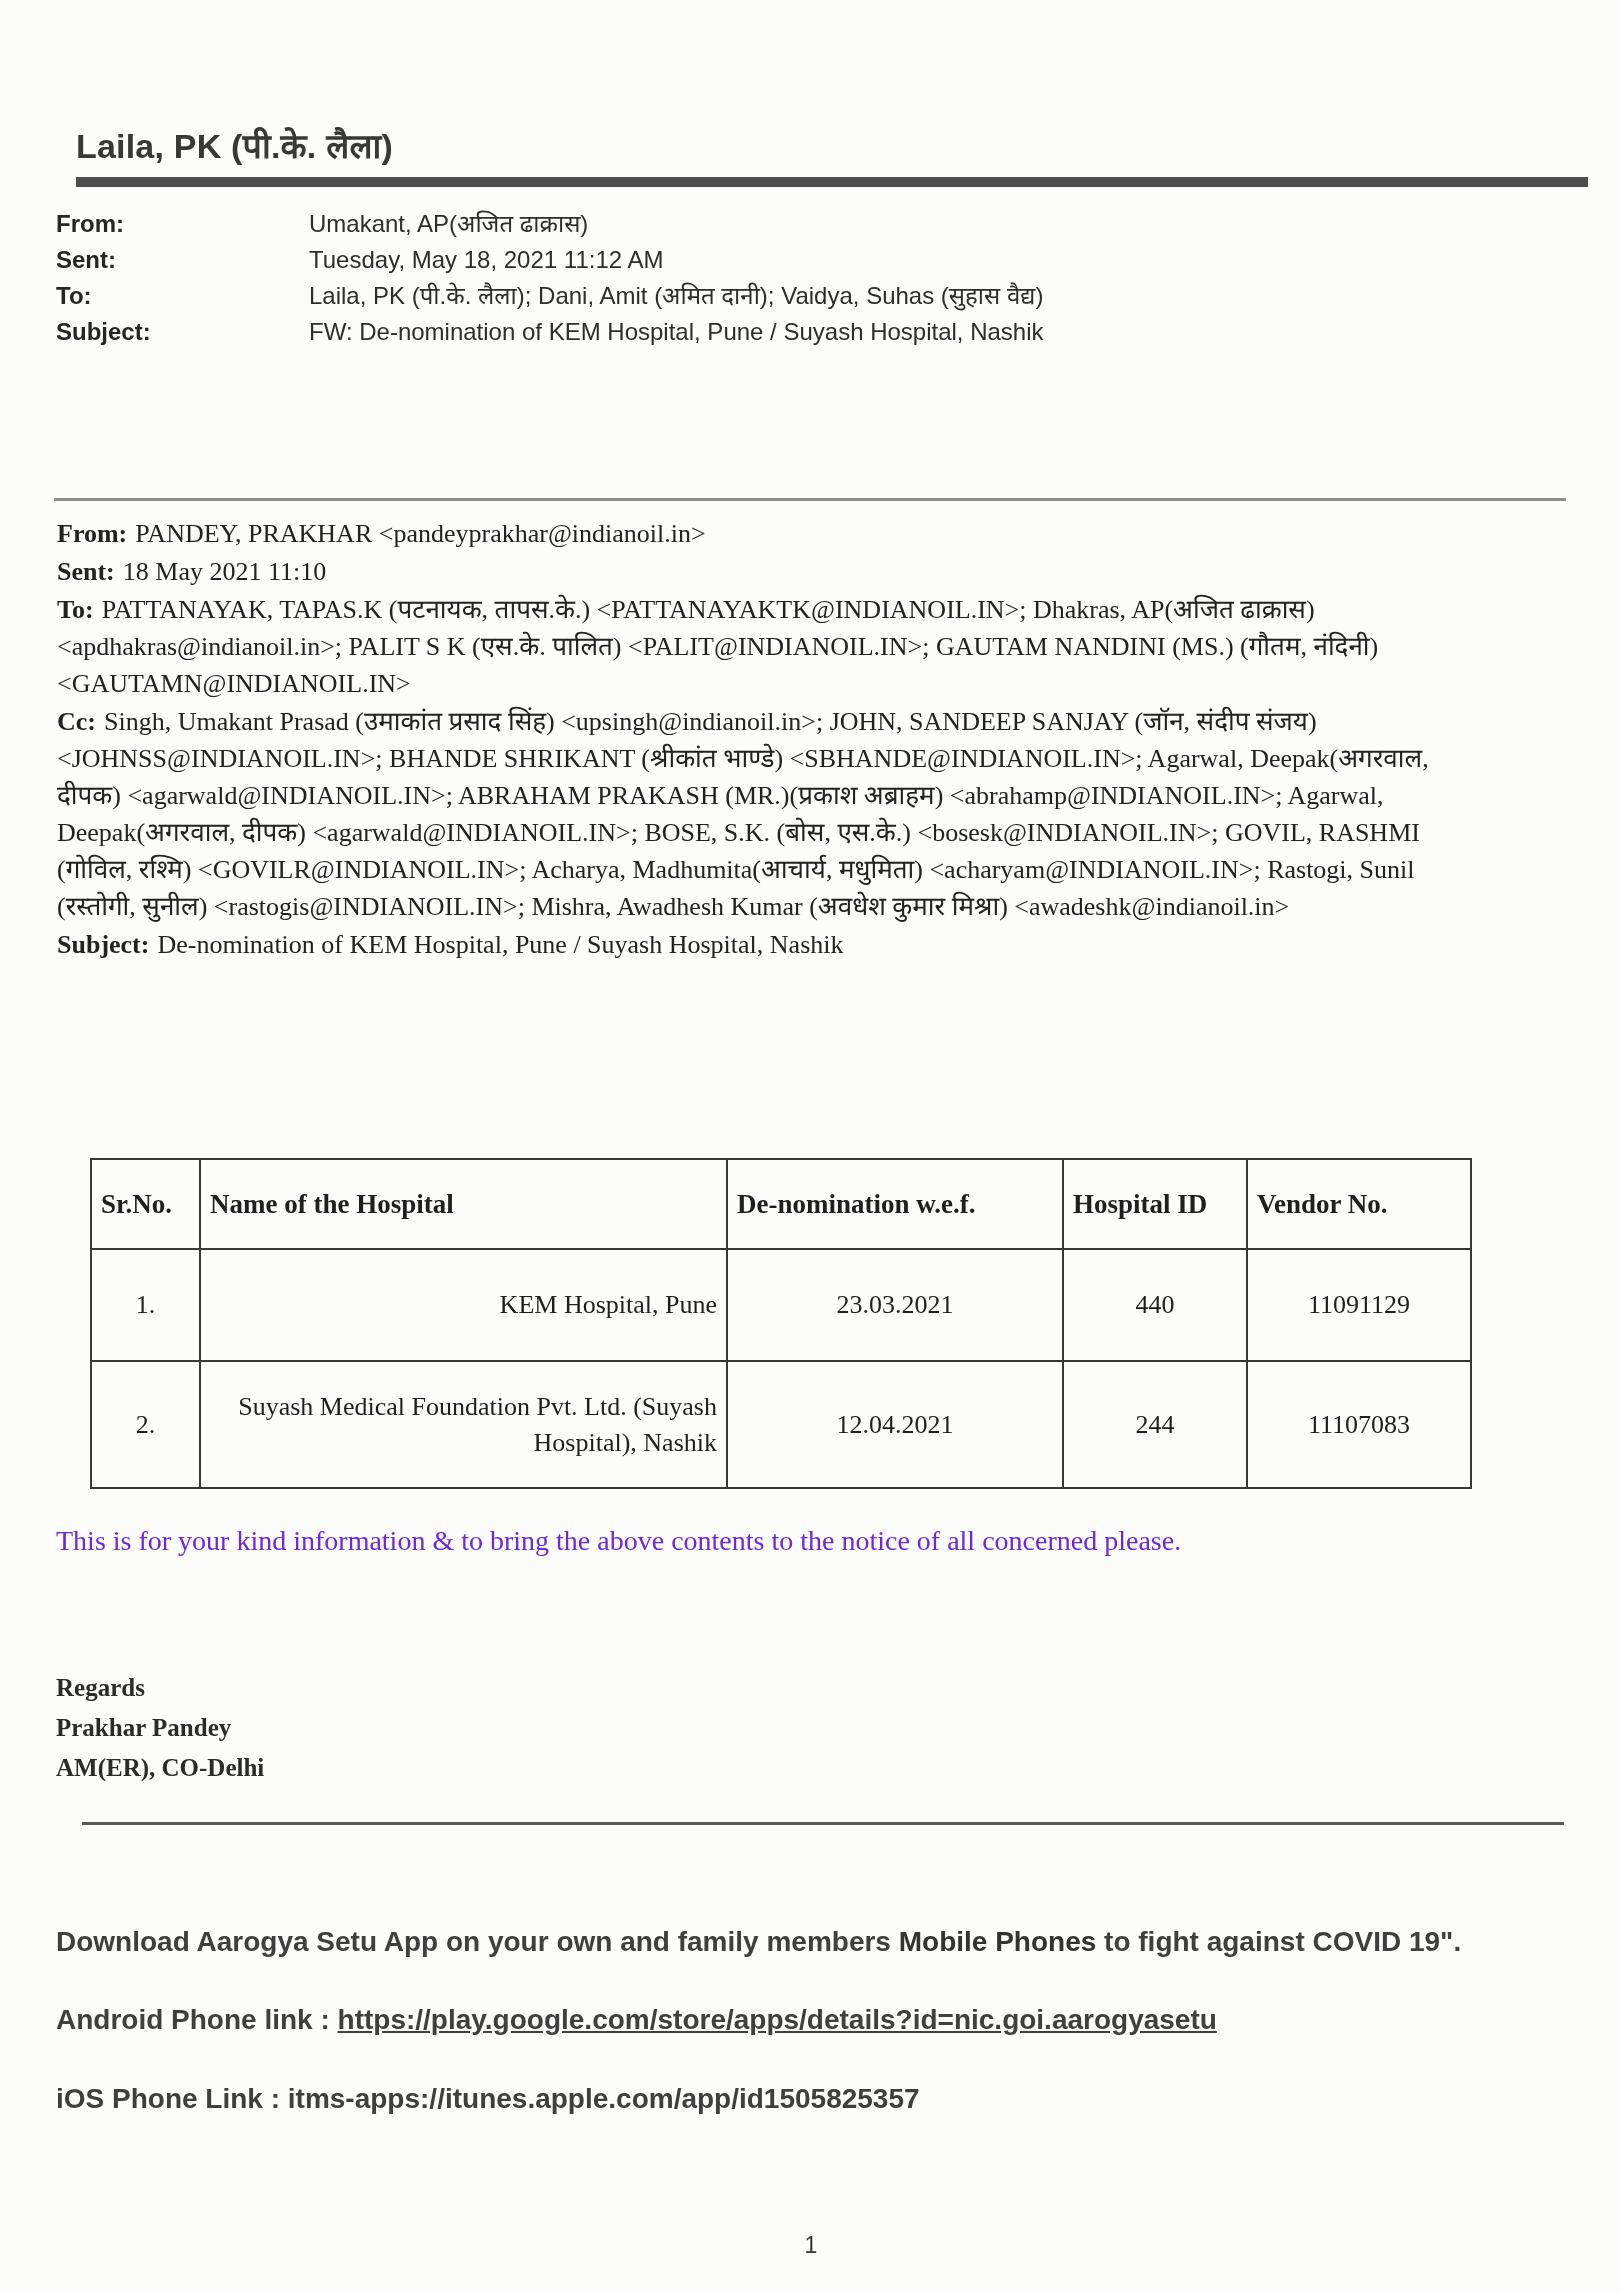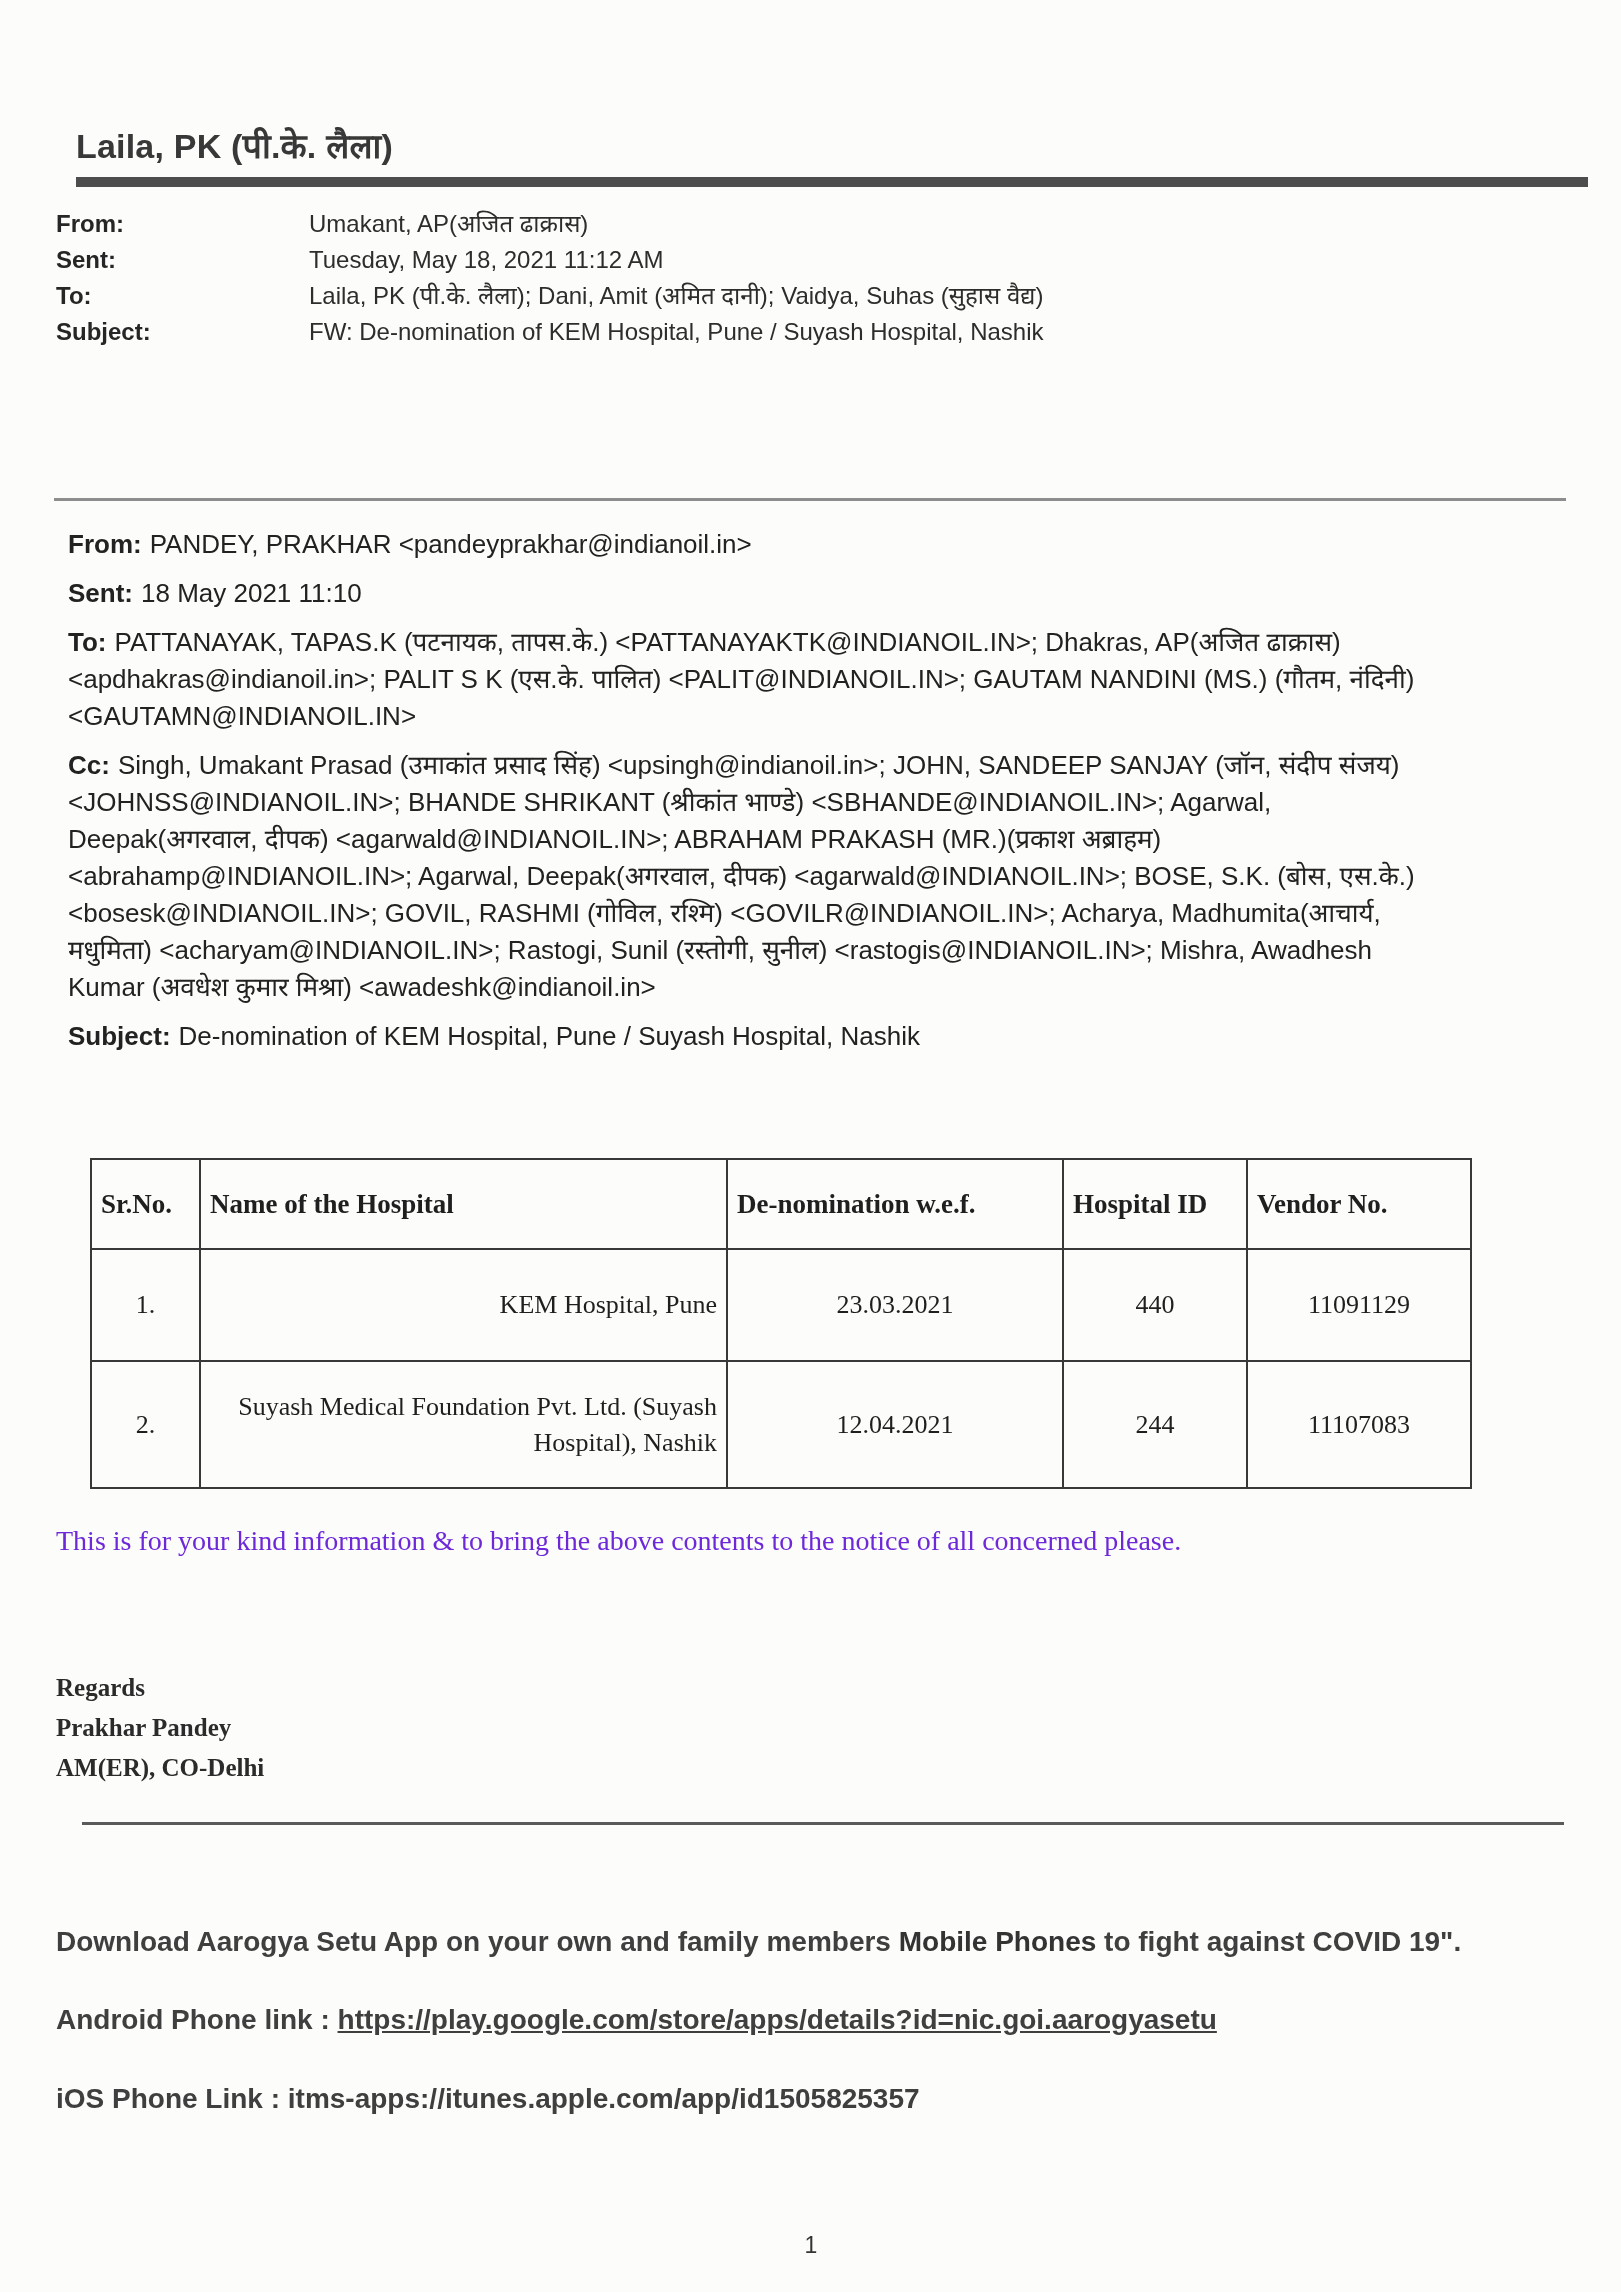--- a/index.html
+++ b/index.html
@@ -25,21 +25,21 @@
   
   .meta-block{position:absolute;left:56px;top:206px;width:1433px;font-size:24px;}
   .meta-row{display:flex;line-height:36px;}
   .meta-row .lbl{width:253px;font-weight:700;color:#262626;}
   .meta-row .val{flex:1;color:#2d2d2d;}
   
   .rule-1{position:absolute;left:54px;top:498px;width:1512px;height:2.7px;background:#8d8d8d;}
   .rule-2{position:absolute;left:82px;top:1822px;width:1482px;height:2.7px;background:#5a5a5a;}
   
   .fwd-block{position:absolute;left:56px;top:514px;width:1397px;font-size:26px;line-height:37px;color:#222;}
-  .fwd-block p{margin:12px;}
+  .fwd-block p{margin:1px;font-family:Liberation Serif, serif;}
   .fwd-block .lbl{font-weight:700;margin-right:8px;}
   
   .salutation-block{position:absolute;left:56px;top:1100px;width:1505px;
     font-family:"Liberation Serif", serif;font-size:28px;line-height:39px;color:#262626;}
   table.denom{position:absolute;left:90px;top:1158px;border-collapse:collapse;table-layout:fixed;
     font-family:"Liberation Serif", serif;color:#1f1f1f;}
   table.denom th,table.denom td{border:2.7px solid #383838;padding:3.6px 9px;}
   table.denom th{font-size:27px;font-weight:700;text-align:left;}
   table.denom td{font-size:26px;text-align:center;}
   table.denom thead tr{height:90px;}

